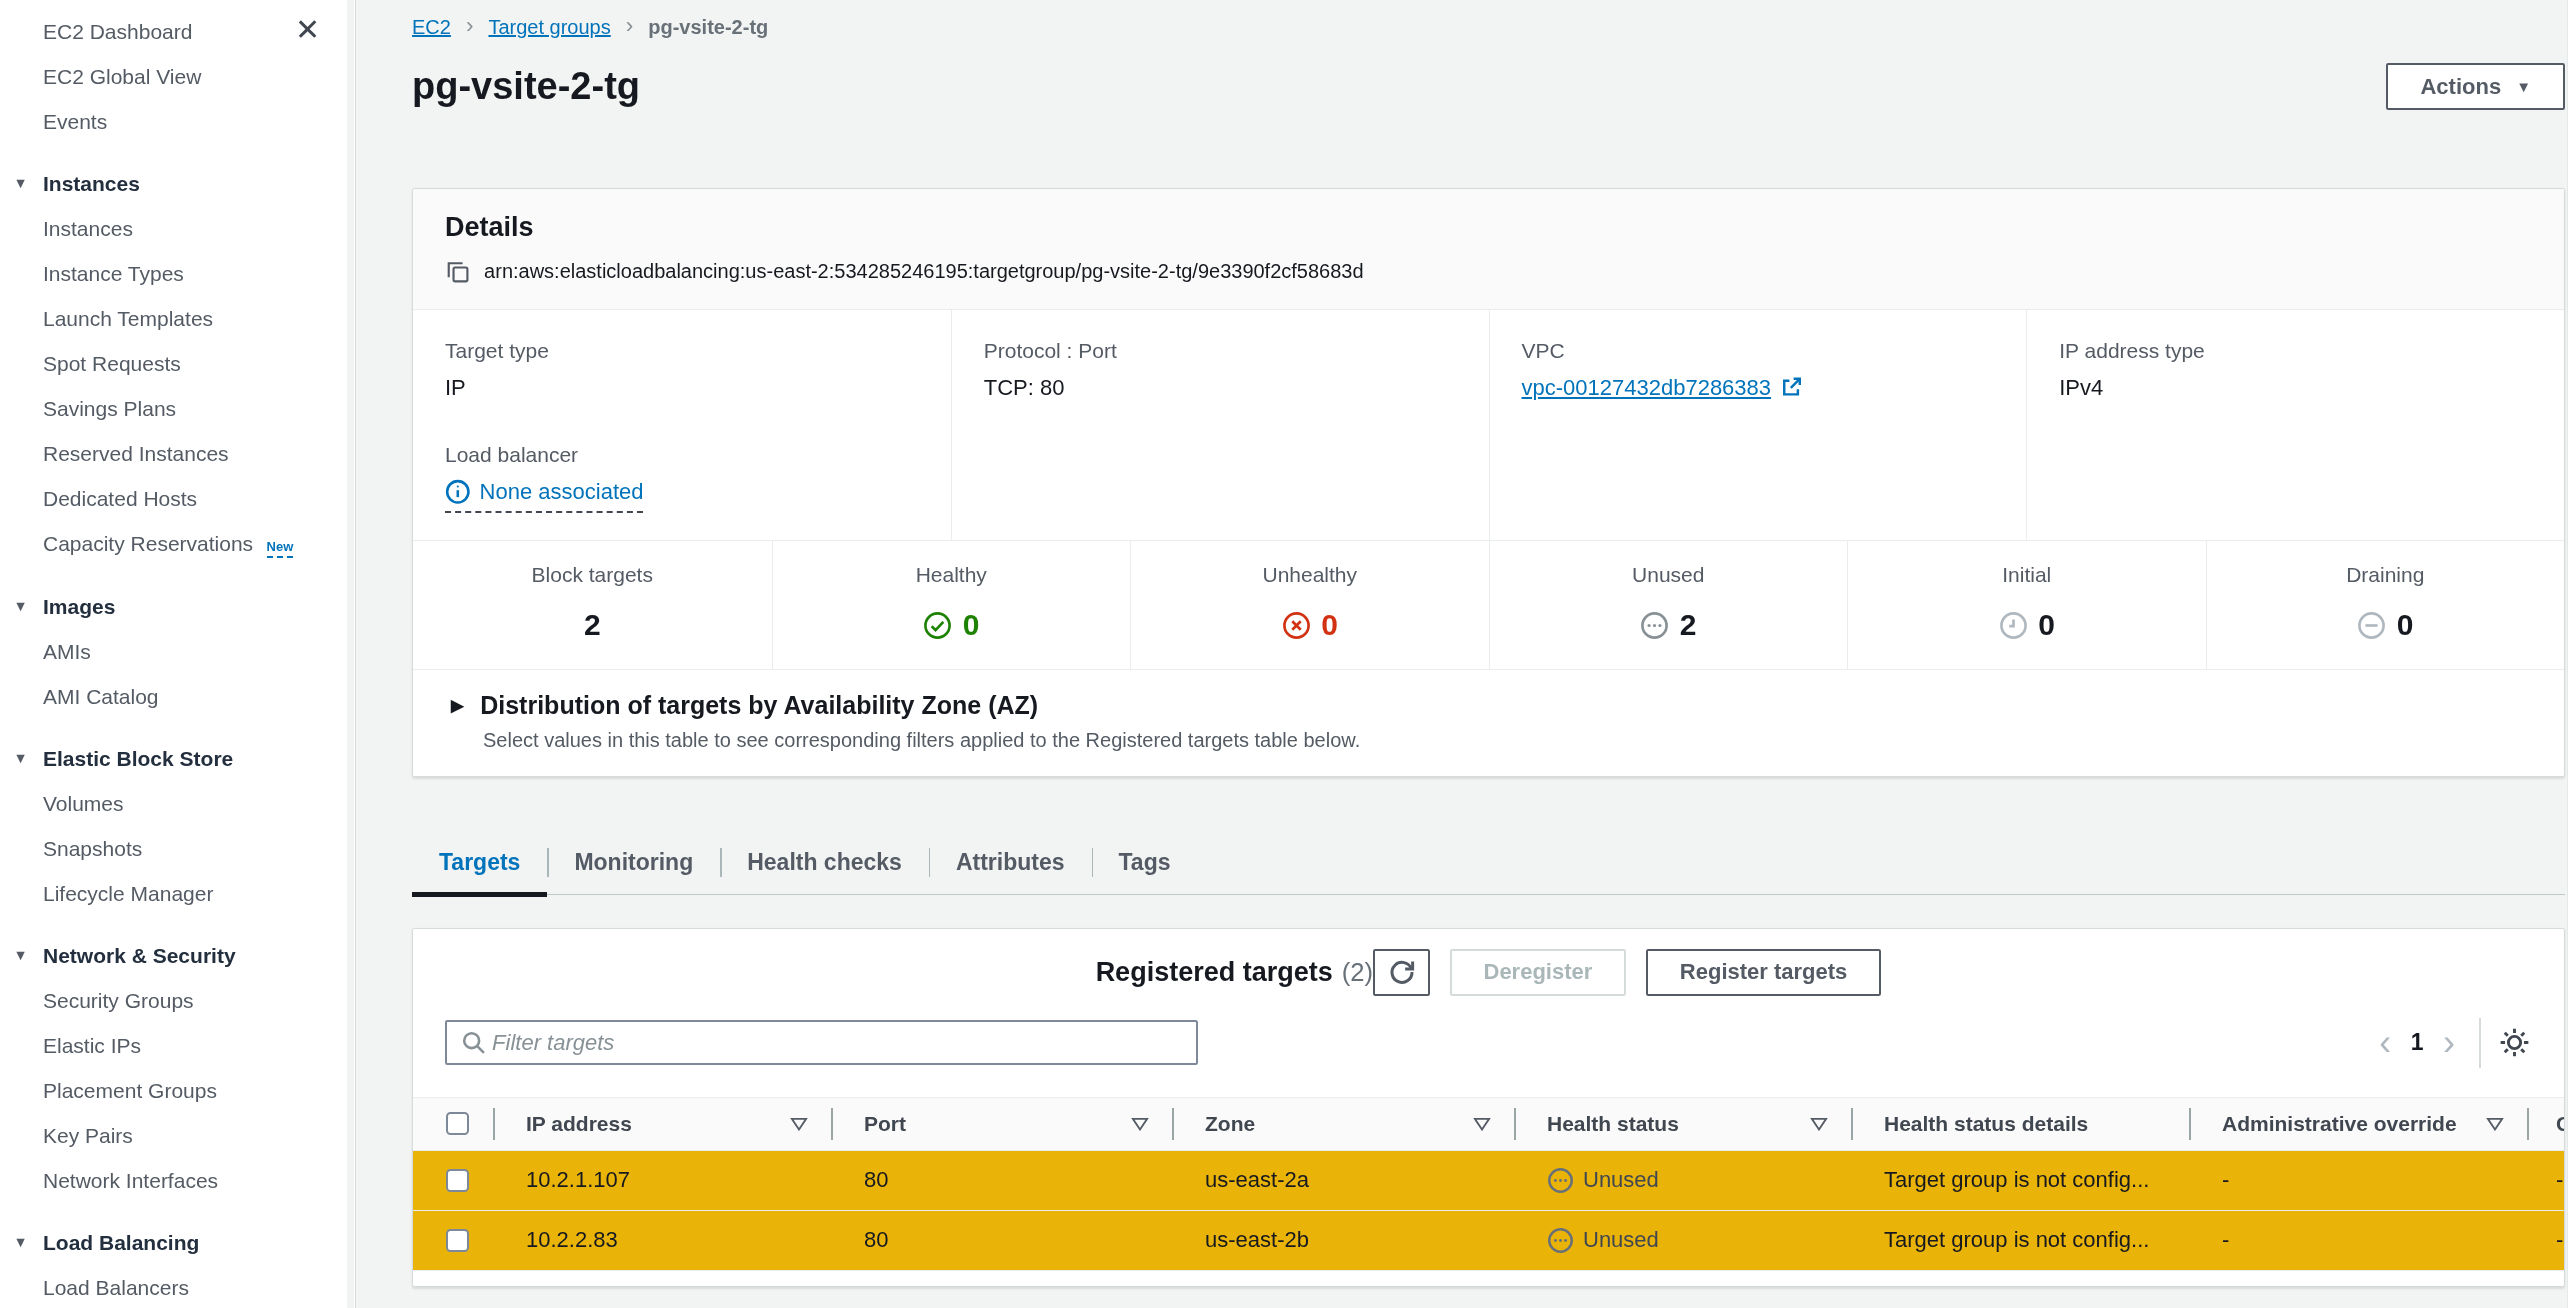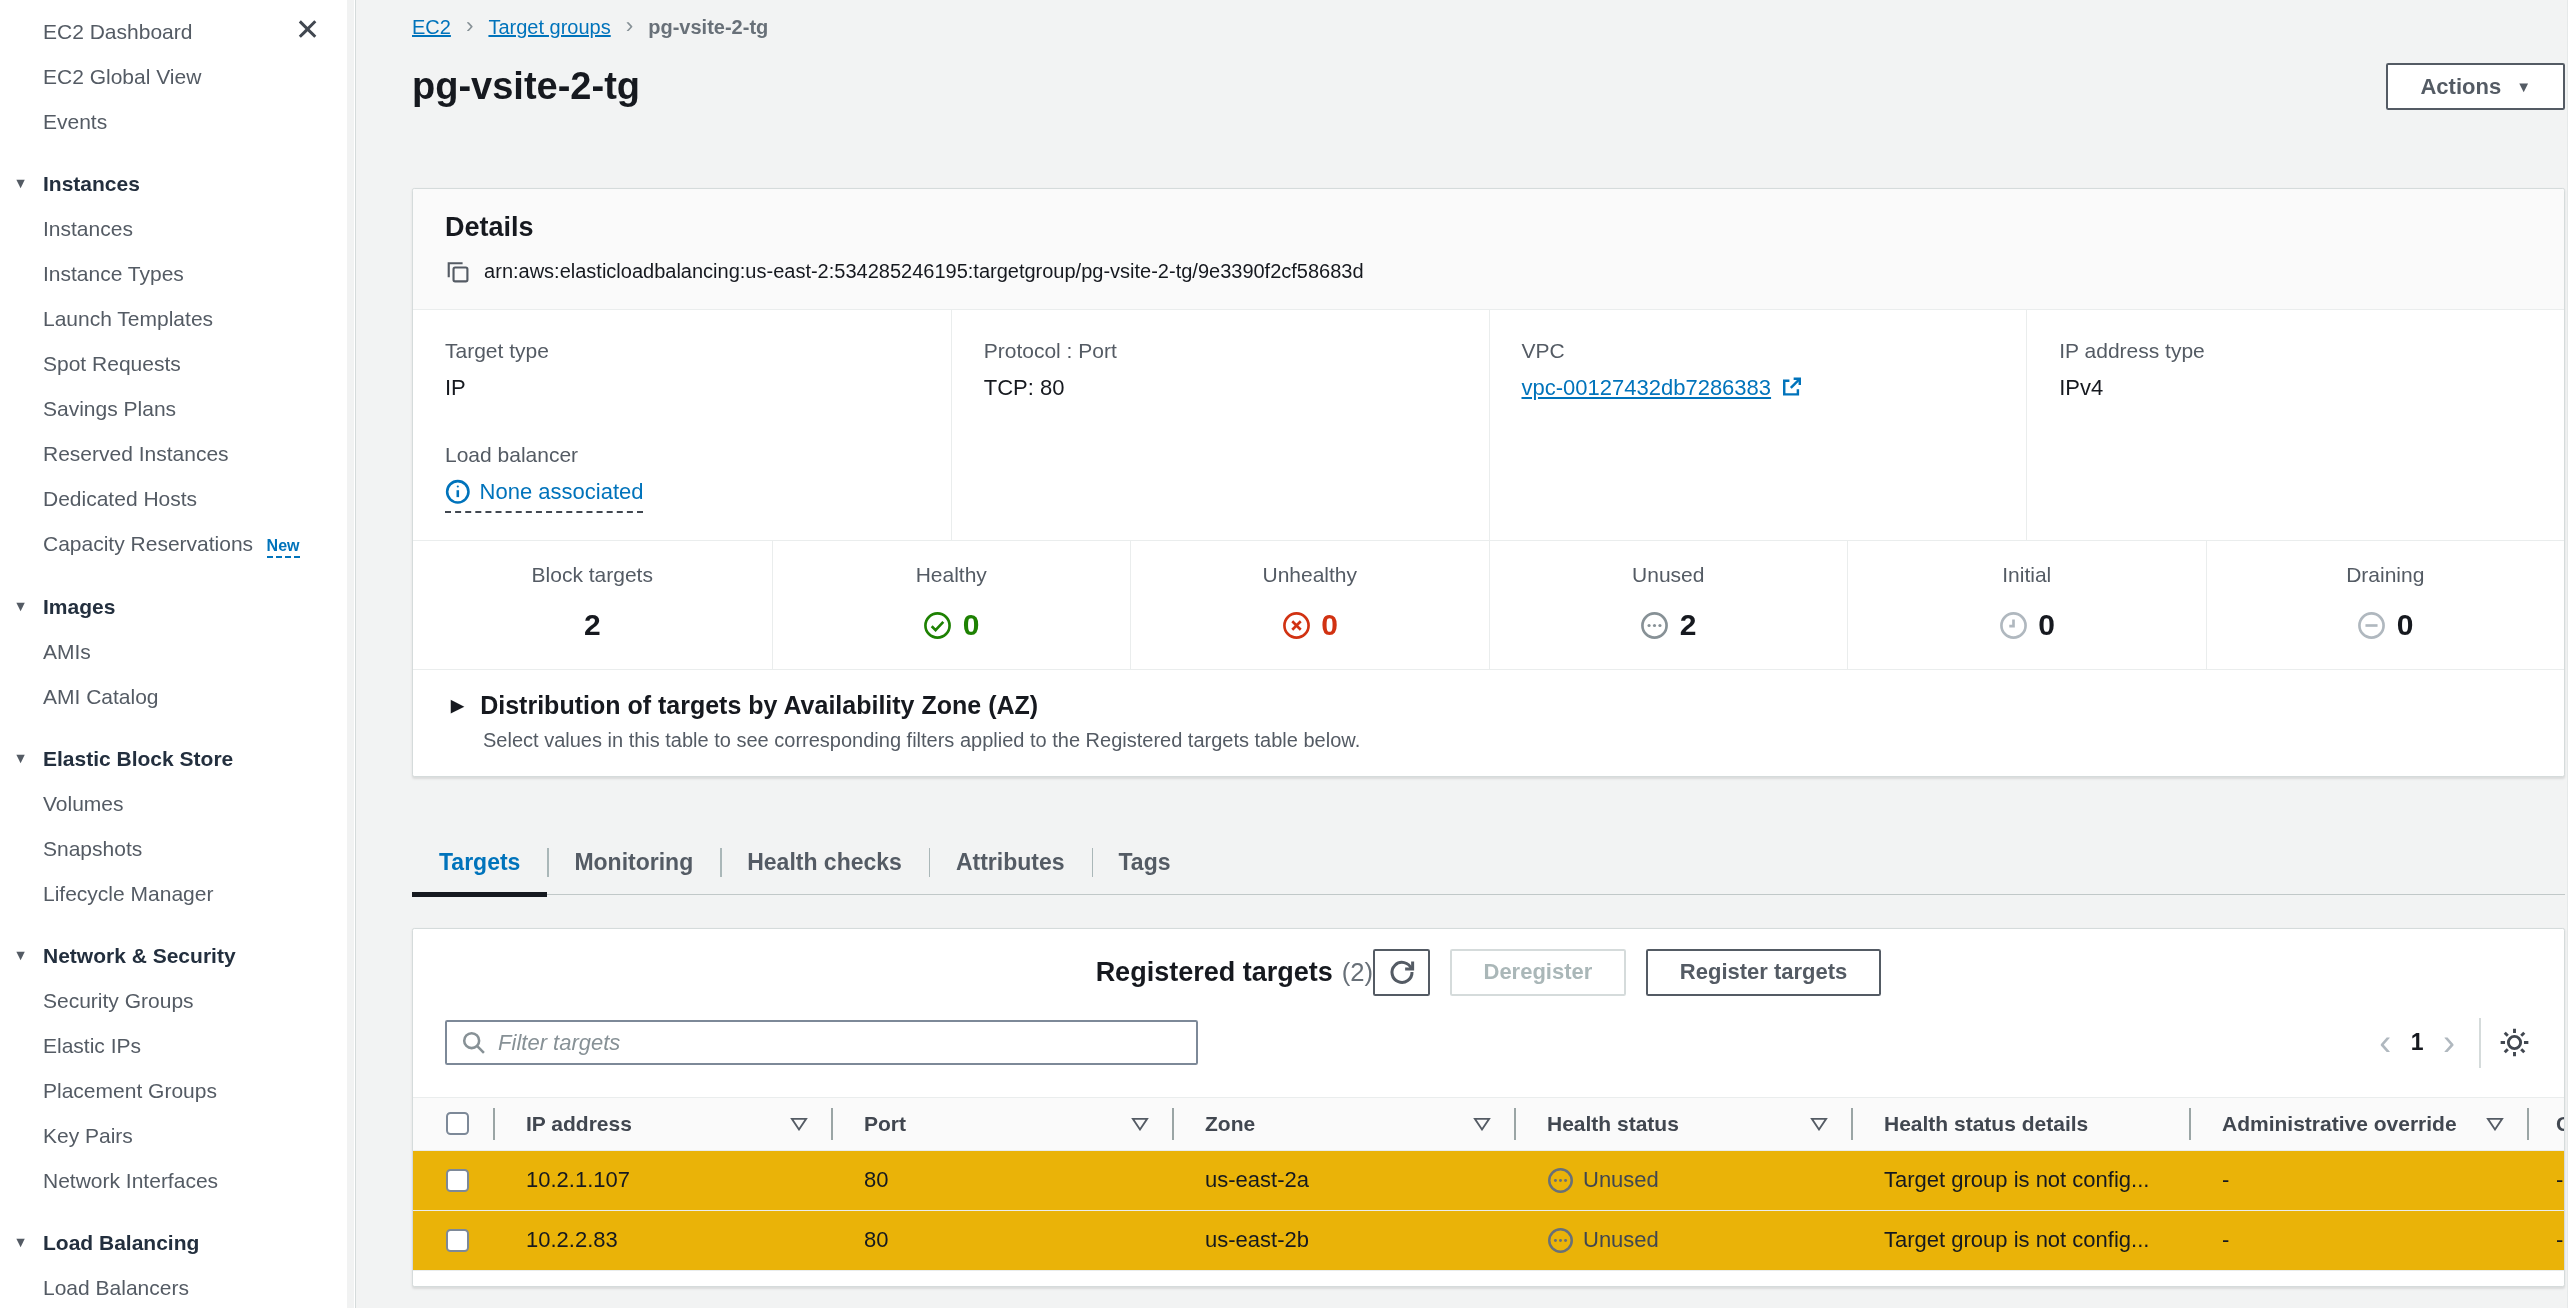--- a/index.html
+++ b/index.html
@@ -8,21 +8,21 @@
 
   
   .sidebar { position:absolute; left:0; top:0; width:356px; height:1308px; background:#fff; border-right:0.8px solid #d5dbdb; }
   .scroll-strip { position:absolute; right:0.8px; top:0; width:6.8px; height:100%; background:#f1f2f2; }
   .side-list { padding-top:9px; }
   .side-item { height:45px; line-height:45px; padding-left:43px; font-size:21px; color:#545b64; white-space:nowrap; position:relative; cursor:pointer; }
   .side-section { font-weight:bold; color:#232f3e; }
   .side-section .tri { position:absolute; left:13.5px; font-size:14.3px; color:#545b64; }
   .spacer { height:17.3px; }
   .close-x { position:absolute; top:12px; left:295px; font-size:30px; color:#414750; cursor:pointer; }
-  .new-badge { margin-left:13.5px; font-size:16px; font-weight:bold; color:#0073bb; border-bottom:2.3px dashed #0073bb; padding-bottom:1.5px; }
+  .new-badge { margin-left:13.5px; font-size:13px; font-weight:bold; color:#0073bb; border-bottom:2.3px dashed #0073bb; padding-bottom:1.5px; }
 
   
   .main { position:absolute; left:356px; top:0; right:0; bottom:0; padding-left:56px; }
   .content { width:2153px; }
   .page-scrollbar { position:absolute; right:0; top:0; width:9px; height:100%; background:#fff; border-left:0.8px solid #e6e9e9; }
 
   .breadcrumb { margin-top:6px; display:flex; align-items:flex-end; gap:15px; font-size:20px; height:33px; }
   .crumb-link { color:#0073bb; text-decoration:underline; cursor:pointer; }
   .crumb-sep { color:#879196; font-size:22.6px; }
   .crumb-current { color:#687078; font-weight:bold; }
@@ -75,21 +75,21 @@
   .tab-active::after { content:''; position:absolute; left:0; right:0; bottom:-3px; height:5.3px; background:#16191f; }
 
   
   .targets-card { margin-top:33px; padding-bottom:15px; overflow:hidden; }
   .tc-head { display:flex; justify-content:center; align-items:center; padding:19.5px 32px 0 32px; height:66px; }
   .tc-title { font-size:27px; font-weight:bold; }
   .tc-count { font-size:25.6px; font-weight:normal; color:#687078; margin-left:9px; }
   .tc-buttons { display:flex; gap:19.5px; align-items:center; }
 
   .filter-row { display:flex; justify-content:space-between; align-items:center; padding:22.6px 32px 0 32px; }
-  .search-box { width:753px; height:45px; border:2.3px solid #7d8998; border-radius:2.3px; background:#fff; display:flex; align-items:center; padding:0 13.5px; gap:12px; }
+  .search-box { width:753px; height:45px; border:2.3px solid #7d8998; border-radius:2.3px; background:#fff; display:flex; align-items:center; padding:0 13.5px; gap:6px; }
   .search-box input { border:none; outline:none; flex:1; font-size:22px; font-family:"Liberation Sans",sans-serif; color:#16191f; background:transparent; }
   .search-box input::placeholder { font-style:italic; color:#879196; }
   .pager { display:flex; align-items:center; }
   .pg-chevron { font-size:36px; color:#b0b8bf; line-height:1; padding:0 7.5px; cursor:pointer; }
   .pg-num { font-size:23px; font-weight:bold; color:#16191f; padding:0 12px; }
   .pg-divider { width:1.5px; height:50px; background:#d5dbdb; margin:0 16.5px; }
 
   .table { margin-top:29px; }
   .trow { display:grid; grid-template-columns:80px 338px 341px 342px 337px 338px 338px 1fr; align-items:stretch; }
   .thead { background:#fafafa; border-top:0.8px solid #eaeded; border-bottom:0.8px solid #eaeded; height:54px; }

